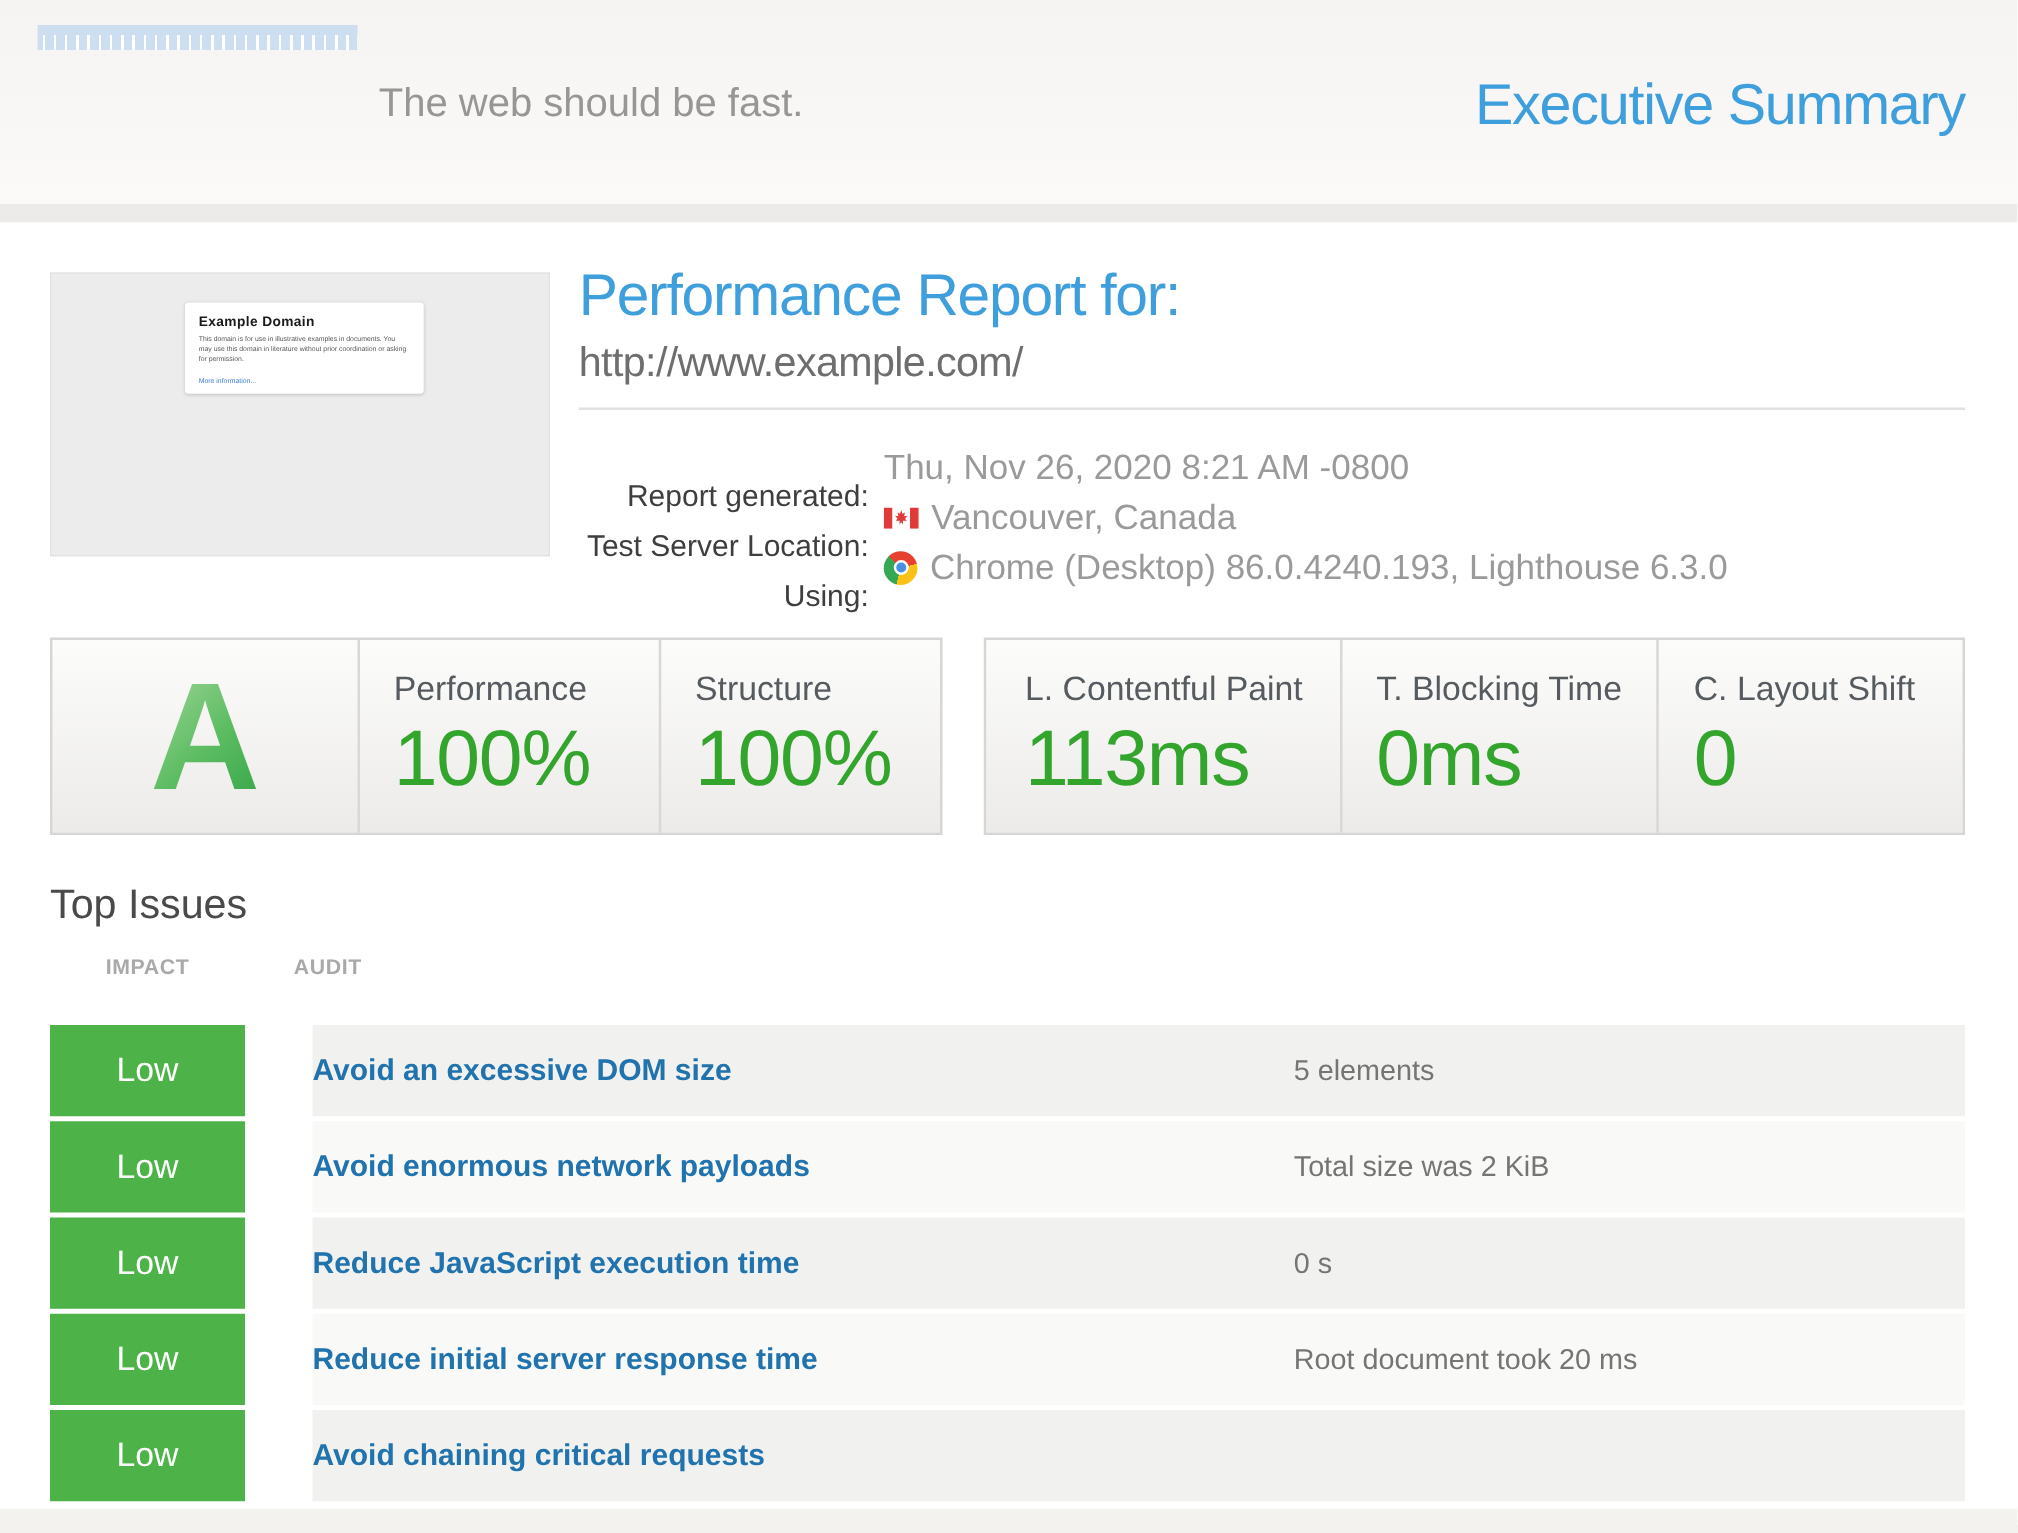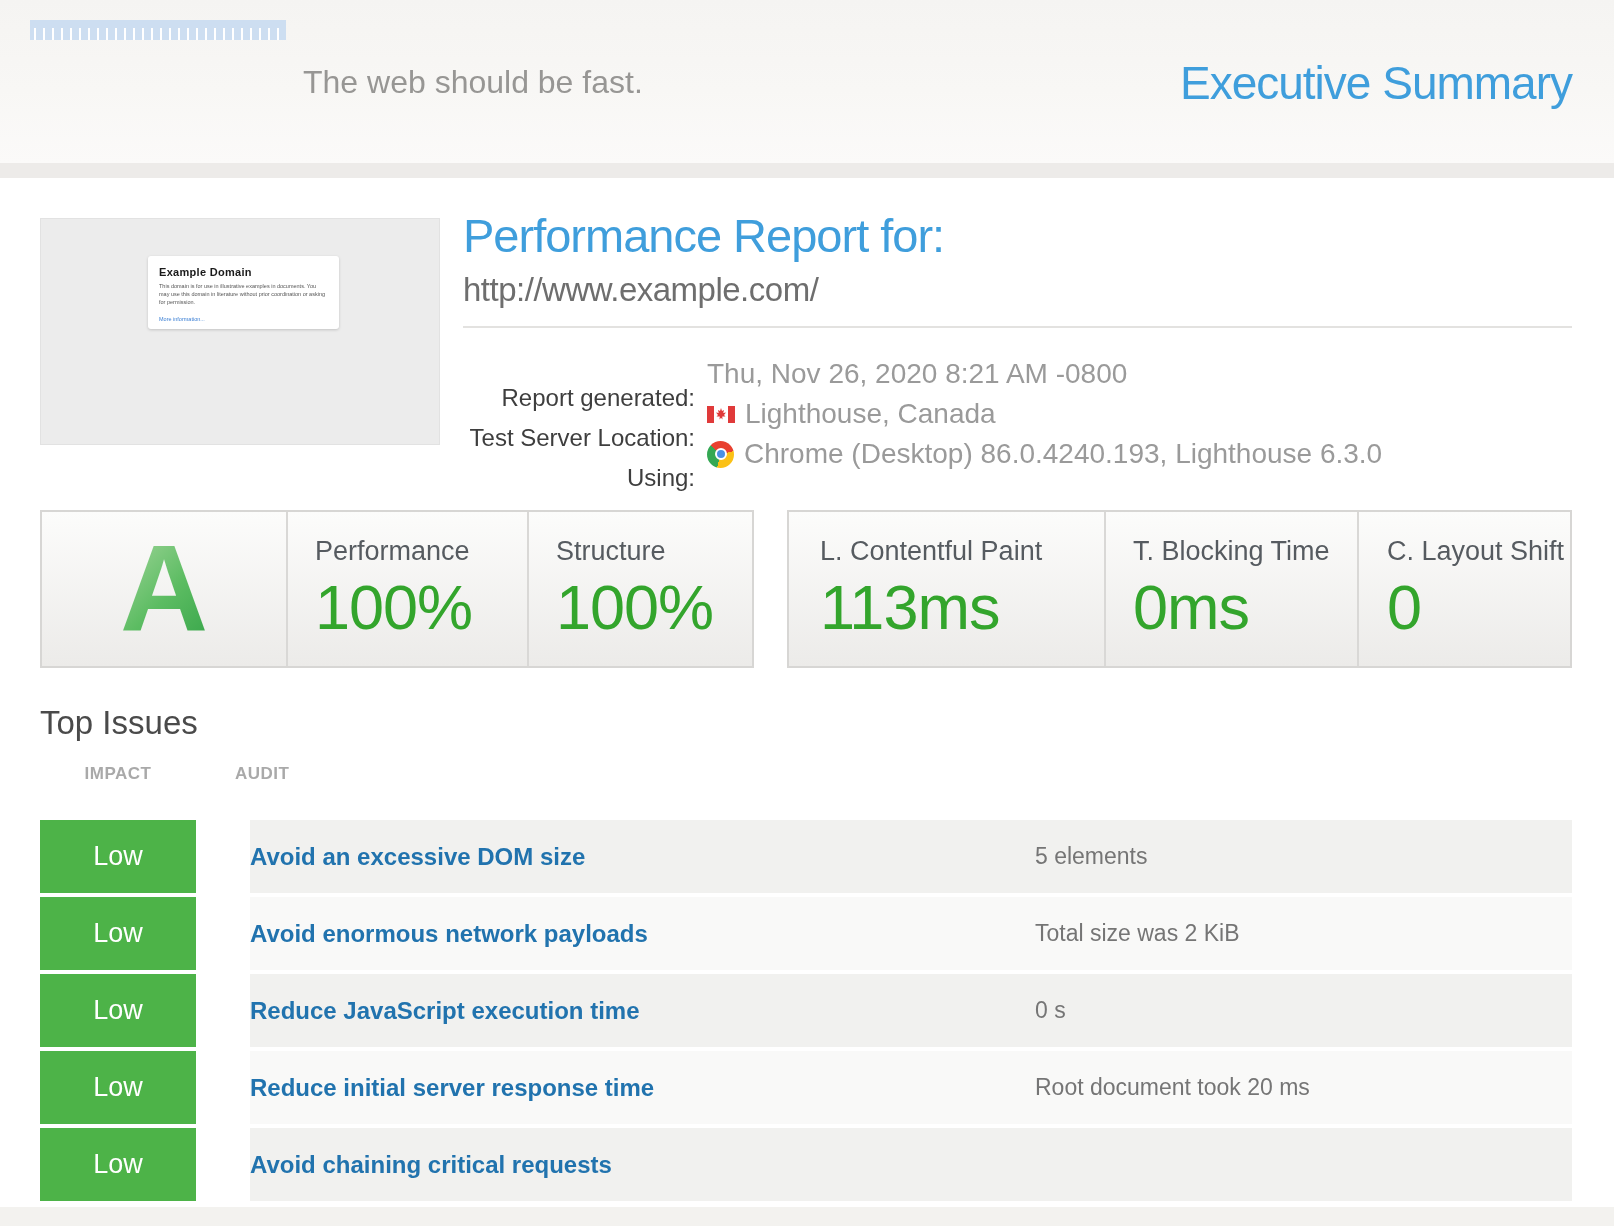--- a/index.html
+++ b/index.html
@@ -20,21 +20,21 @@
   .exec-title { position:absolute; right:42px; top:56px; font-size:46px; font-weight:normal;
     color:#3f9edc; letter-spacing:-1px; }
   .header-strip { height:15px; background:#edebe9; }
 
   
   main { position:relative; height:1048px; background:#fff; }
 
   
   .thumbnail { position:absolute; left:40px; top:40px; width:400px; height:227px;
     background:#ececec; border:1px solid #e2e2e2; }
-  .thumb-card { position:absolute; left:107px; top:37px; width:191px; height:73px;
+  .thumb-card { position:absolute; left:107px; top:23px; width:191px; height:73px;
     background:#fff; border-radius:3px; box-shadow:0 1px 3px rgba(0,0,0,.18); padding:10px 11px; }
   .thumb-title { font-size:11px; font-weight:bold; color:#1a1a1a; letter-spacing:.3px; }
   .thumb-body { font-size:5.5px; line-height:1.45; color:#555; margin-top:5px; }
   .thumb-link { display:inline-block; font-size:5.5px; color:#3b7fd4; margin-top:4px; }
 
   
   .report-info { position:absolute; left:463px; top:30px; right:42px; }
   .report-title { font-size:47px; font-weight:normal; color:#3f9edc; letter-spacing:-1px; }
   .report-url { font-size:33px; color:#6e6e6e; margin-top:8px; letter-spacing:-.5px; }
   .divider { border-top:2px solid #e3e2e0; margin-top:17px; }
@@ -55,21 +55,21 @@
   .grade-box { width:714px; flex:none; }
   .vitals-box { flex:1; margin-left:33px; }
   .cell { padding:24px 0 0 27px; }
   .cell + .cell { border-left:2px solid #d9d8d6; }
   .grade-cell { width:244px; flex:none; display:flex; align-items:center; justify-content:center; padding:0; }
   .grade-letter { font-size:122px; font-weight:bold; line-height:1;
     background:linear-gradient(135deg,#a9d9a1 0%,#5cbc62 55%,#35a448 100%);
     -webkit-background-clip:text; background-clip:text; color:transparent; }
   .gcell-1 { width:241px; flex:none; }
   .gcell-2 { flex:1; }
-  .vcell-0 { width:315px; flex:none; padding-left:31px; }
+  .vcell-0 { width:283px; flex:none; padding-left:31px; }
   .vcell-1 { width:253px; flex:none; }
   .vcell-2 { flex:1; padding-left:28px; }
   .cell-label { font-size:27px; color:#565b60; }
   .cell-value { font-size:63px; color:#33a52c; margin-top:9px; line-height:1; letter-spacing:-1px; }
 
   
   .issues-heading { position:absolute; left:40px; top:526px; font-size:33px; font-weight:normal; color:#4a4a4a; }
   .issues-cols { position:absolute; left:40px; top:586px; display:flex; font-size:17px; font-weight:bold;
     color:#a9a9a9; letter-spacing:.5px; }
   .col-impact { width:156px; text-align:center; flex:none; }
@@ -123,21 +123,21 @@
         <span class="info-label">Test Server Location:</span>
         <span class="info-value">
           <span class="field-icon">
             <svg width="28" height="17" viewBox="0 0 56 34">
               <rect x="0" y="0" width="14" height="34" fill="#e03a3a"></rect>
               <rect x="14" y="0" width="28" height="34" fill="#ffffff"></rect>
               <rect x="42" y="0" width="14" height="34" fill="#e03a3a"></rect>
               <path fill="#e03a3a" d="M28 4 L30 10 L34 8 L32.5 14 L38 13 L34 18 L37 21 L30.5 21 L31 27 L28 23.5 L25 27 L25.5 21 L19 21 L22 18 L18 13 L23.5 14 L22 8 L26 10 Z"></path>
             </svg>
           </span>
-          <span>Lighthouse, Canada</span>
+          <span>Vancouver, Canada</span>
         </span>
       </div>
       <div class="info-row">
         <span class="info-label">Using:</span>
         <span class="info-value">
           <span class="field-icon">
             <span class="chrome-icon">
                 <span class="chrome-center"></span>
               </span>
           </span>

